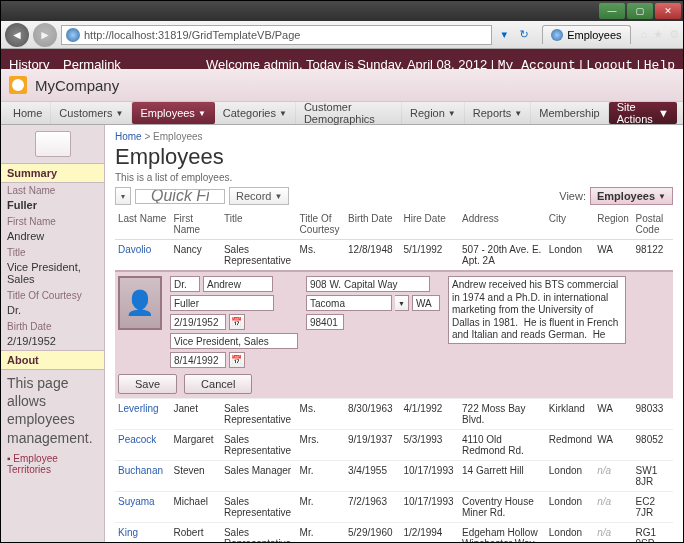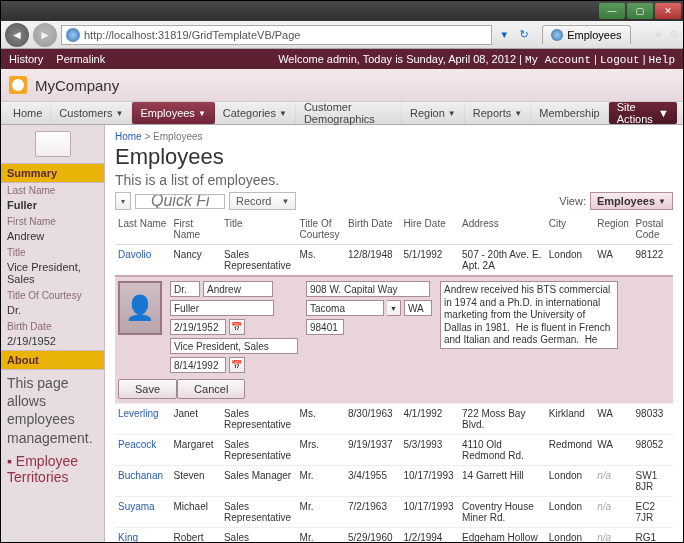--- a/index.html
+++ b/index.html
@@ -19,77 +19,77 @@
 .urlbar .globe { width: 14px; height: 14px; border-radius: 50%; background: radial-gradient(#9cf,#369); margin-right: 4px; flex: none; }
 .reloadbtn, .dropbtn { width: 16px; height: 16px; display: flex; align-items: center; justify-content: center; color: #06c; cursor: pointer; }
 .tabstrip { flex: none; display: flex; align-items: flex-end; margin-left: 6px; }
 .tab { background: linear-gradient(#f8f8f8,#e4e4e4); border: 1px solid #aaa; border-bottom: none; border-radius: 3px 3px 0 0; padding: 3px 8px; display: flex; align-items: center; gap: 4px; font-size: 11px; }
 .tab .globe { width: 12px; height: 12px; border-radius: 50%; background: radial-gradient(#9cf,#369); }
 .tb-icons { display: flex; gap: 6px; margin-left: 6px; color: #ddd; }
 .tb-icons span { cursor: pointer; }
 
 .page { flex: 1; background: #eaeaea; overflow: hidden; display: flex; flex-direction: column; }
 
-.topbar { background: #5e2131; color: #fff; height: 20px; display: flex; align-items: center; padding: 0 8px; font-size: 11px; }
+.topbar { background: #5e2131; color: #fff; height: 20px; display: flex; padding: 8px 8px; font-size: 13px; }
 .topbar .left a { color: #fff; text-decoration: none; margin-right: 10px; }
 .topbar .right { margin-left: auto; }
 .topbar .right a { color: #fff; text-decoration: none; font-family: Liberation Mono, monospace; }
 
 .header { background: linear-gradient(#f3e8ec,#e8d8de); height: 32px; display: flex; align-items: center; padding: 0 8px; }
 .logo { width: 18px; height: 18px; background: #f5a623; border-radius: 2px; position: relative; margin-right: 8px; }
 .logo::before { content: ""; position: absolute; inset: 3px; background: #fff; border-radius: 50%; }
 .company { font-size: 15px; color: #333; }
 
 .menubar { background: linear-gradient(#f0f0f0,#dcdcdc); height: 24px; display: flex; align-items: stretch; border-top: 1px solid #ccc; border-bottom: 1px solid #aaa; padding-left: 4px; }
 .menuitem { padding: 0 8px; display: flex; align-items: center; color: #444; cursor: pointer; border-right: 1px solid rgba(0,0,0,0.05); gap: 3px; font-size: 11px; }
 .menuitem.active { background: linear-gradient(#973e53,#6e2537); color: #fff; border-radius: 2px; }
 .menuitem .dd { font-size: 8px; }
 .site-actions { margin-left: auto; margin-right: 6px; background: linear-gradient(#6e2537,#4a1824); color: #fff; padding: 0 8px; display: flex; align-items: center; border-radius: 2px; cursor: pointer; gap: 3px; }
 
 .body { flex: 1; display: flex; overflow: hidden; }
 
 .sidebar { width: 104px; background: #e7dde1; border-right: 1px solid #c9b8bf; display: flex; flex-direction: column; font-size: 11px; }
 .summary-icon { height: 38px; display: flex; align-items: center; justify-content: center; }
 .summary-icon .box { width: 36px; height: 26px; border: 1px solid #bca9b0; background: linear-gradient(#fff,#f3ecef); border-radius: 2px; }
-.summary-head { background: #eab308; color: #5a2a3a; font-weight: bold; padding: 3px 6px; border-top: 1px solid #c9b8bf; border-bottom: 1px solid #c9b8bf; }
+.summary-head { background: #fef9c3; color: #5a2a3a; font-weight: bold; padding: 3px 6px; border-top: 1px solid #c9b8bf; border-bottom: 1px solid #c9b8bf; }
 .srow-label { color: #8a6a76; padding: 2px 6px; font-size: 10px; }
 .srow-val { color: #333; padding: 1px 6px 3px; font-size: 11px; }
 .about-text { padding: 4px 6px; color: #555; font-size: 14px; line-height: 1.3; }
-.seealso a { color: #963048; text-decoration: none; font-size: 14px; padding: 2px 6px; display: block; }
+.seealso a { color: #963048; text-decoration: none; font-size: 10px; padding: 2px 6px; display: block; }
 .seealso a::before { content: "▪ "; color: #8a2c40; }
 
 .main { flex: 1; background: #fff; overflow: auto; padding: 6px 10px 4px 10px; position: relative; }
 .bc { font-size: 10px; color: #777; }
 .bc a { color: #2a5db0; text-decoration: none; }
 h1.title { font-size: 22px; font-weight: normal; color: #333; margin: 2px 0 2px; }
-.subtitle { font-size: 14px; color: #666; margin-bottom: 4px; }
+.subtitle { font-size: 10px; color: #666; margin-bottom: 4px; }
 
 .viewbar { display: flex; align-items: center; gap: 4px; margin-bottom: 4px; }
 .dd-small { width: 16px; height: 18px; border: 1px solid #bbb; background: linear-gradient(#fff,#eee); display: flex; align-items: center; justify-content: center; font-size: 8px; color: #555; cursor: pointer; }
 .quickfind { height: 15px; width: 90px; border: 1px solid #bbb; font-style: italic; color: #888; padding: 0 15px; font-size: 16px; }
-.recbtn { height: 18px; border: 1px solid #bbb; background: linear-gradient(#fff,#eee); padding: 0 6px; font-size: 11px; color: #555; cursor: pointer; display: flex; align-items: center; gap: 10px; text-align: center; }
+.recbtn { height: 18px; border: 1px solid #bbb; background: linear-gradient(#fff,#eee); padding: 0 6px; font-size: 11px; color: #555; cursor: pointer; display: flex; align-items: center; gap: 3px; text-align: center; }
 .viewlabel { margin-left: auto; font-size: 11px; color: #555; }
 .viewsel { height: 18px; border: 1px solid #b58fa0; background: linear-gradient(#f6edf0,#eaccd6); padding: 0 6px; font-size: 11px; font-weight: bold; color: #333; cursor: pointer; display: flex; align-items: center; gap: 3px; }
 
 table.grid { width: 100%; border-collapse: collapse; font-size: 10px; table-layout: fixed; }
 table.grid th { text-align: left; color: #555; font-weight: normal; padding: 4px 3px; border-bottom: 1px solid #ddd; vertical-align: top; }
 table.grid td { padding: 4px 3px; border-bottom: 1px solid #eee; vertical-align: top; color: #333; }
 table.grid td a.ln { color: #2a5db0; text-decoration: none; }
 table.grid td.na { color: #aaa; font-style: italic; }
 
 .editrow td { background: #e8d4da; padding: 6px; border-top: 2px solid #c9a9b4; border-bottom: 2px solid #c9a9b4; }
 .editform { display: flex; gap: 8px; align-items: flex-start; }
 .photo { width: 44px; height: 54px; border: 2px solid #9a7684; background: linear-gradient(#d0c0c6,#b9a4ab); display: flex; align-items: center; justify-content: center; font-size: 24px; color: #6a4a56; flex: none; }
 .fcol { display: flex; flex-direction: column; gap: 3px; }
 .frow { display: flex; gap: 3px; }
 .finput { height: 16px; border: 1px solid #a98b96; background: #fff; font-size: 10px; padding: 0 3px; color: #333; }
 .calbtn { width: 16px; height: 16px; border: 1px solid #a98b96; background: linear-gradient(#fff,#eee); display: flex; align-items: center; justify-content: center; font-size: 9px; cursor: pointer; }
 .ddbtn { width: 14px; height: 16px; border: 1px solid #a98b96; border-left: none; background: linear-gradient(#fff,#eee); display: flex; align-items: center; justify-content: center; font-size: 7px; cursor: pointer; }
 .notes { width: 178px; height: 68px; border: 1px solid #a98b96; background: #fff; font-size: 10px; padding: 2px 3px; color: #333; line-height: 1.25; overflow: hidden; resize: none; }
-.formbtns { margin-top: 6px; display: flex; gap: 0; }
+.formbtns { margin-top: 6px; display: flex; gap: 7px; }
 .btn { height: 20px; padding: 0 16px; border: 1px solid #a08790; background: linear-gradient(#fdfafc,#e8dbe0); border-radius: 2px; cursor: pointer; font-size: 11px; color: #333; }
 </style>
 </head>
 <body>
 
 <div class="browser-chrome">
   <div class="titlebar">
     <div class="winbtn min">—</div>
     <div class="winbtn max">▢</div>
     <div class="winbtn close">✕</div>
@@ -273,21 +273,21 @@
       </div>
       <input class="finput" style="width: 128px;" value="Vice President, Sales">
       <div class="frow">
         <input class="finput" style="width: 56px;" value="8/14/1992">
         <div class="calbtn">📅</div>
       </div>
     </div>
     <div class="fcol">
       <input class="finput" style="width: 124px;" value="908 W. Capital Way">
       <div class="frow">
-        <input class="finput" style="width: 78px;" value="Tacoma">
+        <input class="finput" style="width: 86px;" value="Tacoma">
         <div class="ddbtn">▼</div>
         <input class="finput" style="width: 28px;" value="WA">
       </div>
       <input class="finput" style="width: 38px;" value="98401">
     </div>
     <textarea class="notes" style="">Andrew received his BTS commercial in 1974 and a Ph.D. in international marketing from the University of Dallas in 1981.  He is fluent in French and Italian and reads German.  He joined</textarea>
   </div>
   <div class="formbtns">
     <button class="btn">Save</button>
     <button class="btn">Cancel</button>

